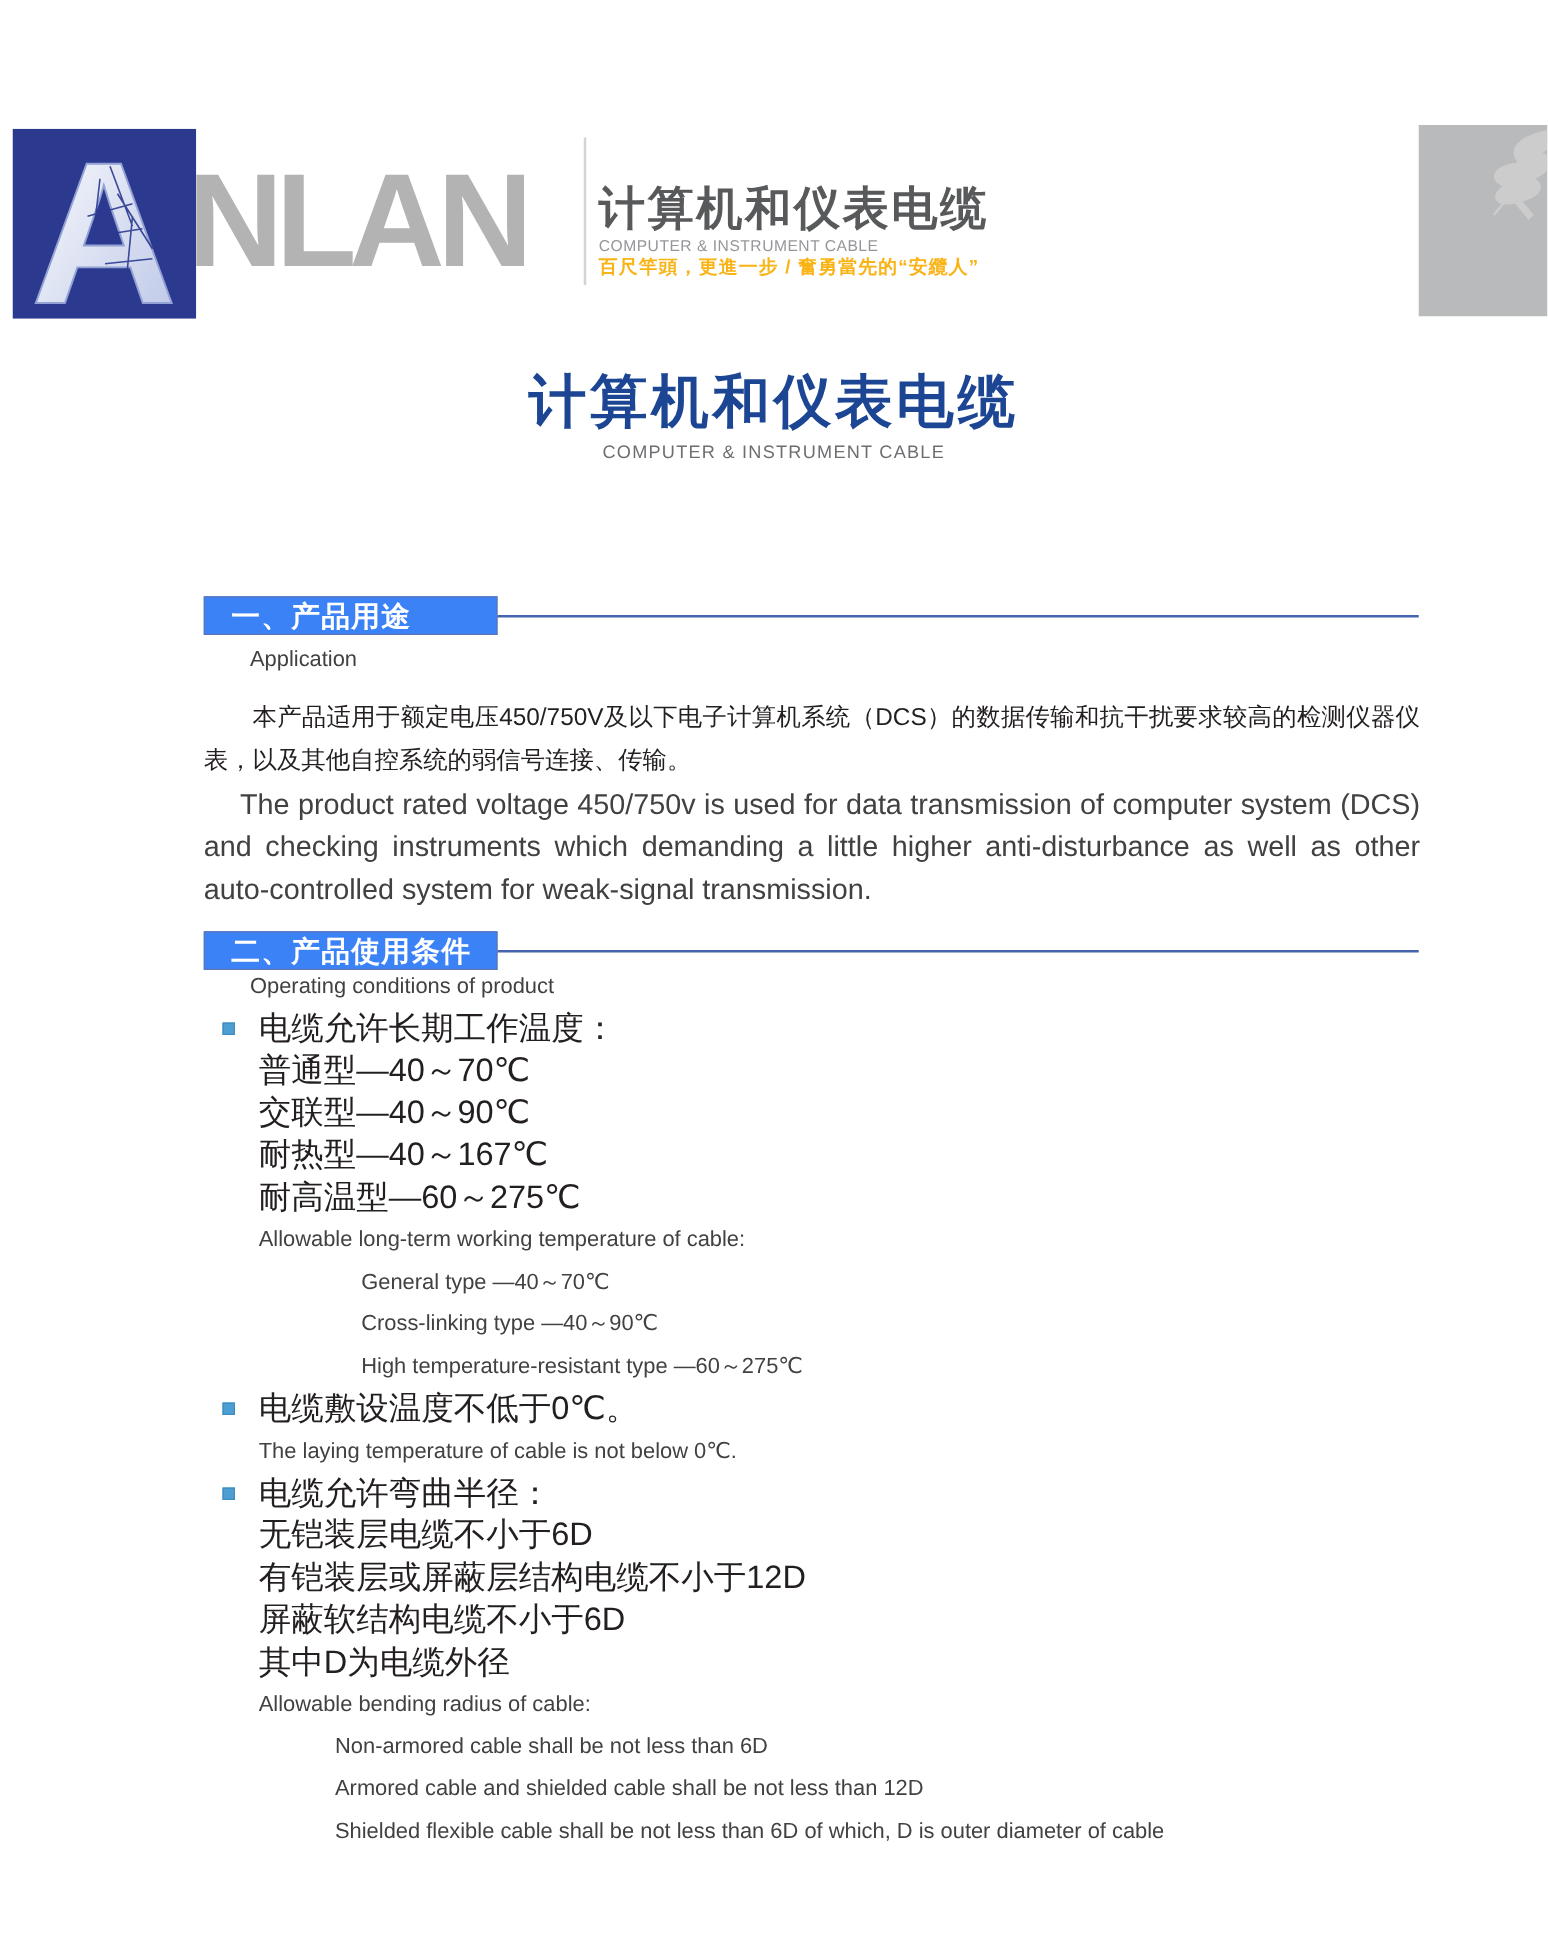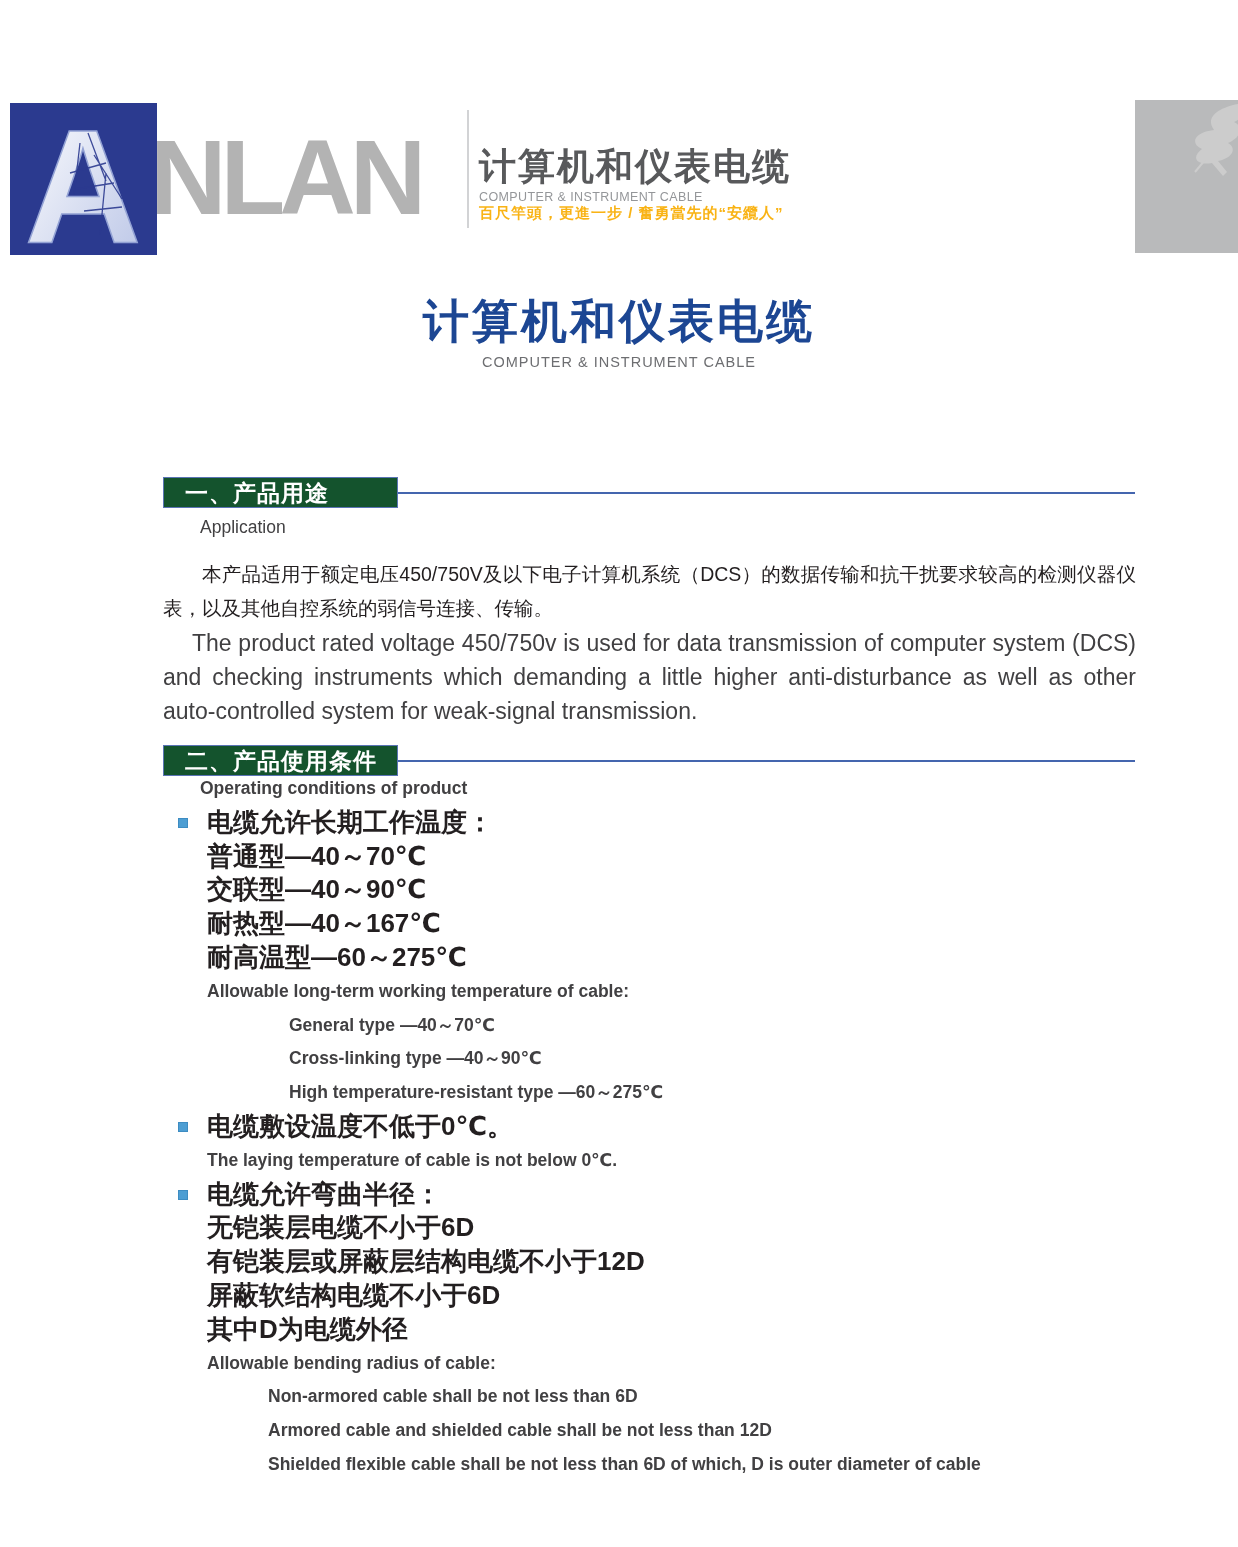--- a/index.html
+++ b/index.html
@@ -24,38 +24,38 @@
   .corner-box{left:1135px;top:100px;width:103px;height:153px;background:#b9babb;overflow:hidden;}
 
   
   .page-title{left:0;top:296px;width:1238px;text-align:center;}
   .page-title-cn{font-size:46px;font-weight:bold;color:#1c4693;letter-spacing:3px;line-height:1.1;}
   .page-title-en{font-size:14.5px;color:#6d6e71;letter-spacing:1px;margin-top:7px;}
 
   
   .sec-head{left:163px;width:972px;height:31px;display:flex;align-items:center;}
   .sec-bar{
-    width:235px;height:31px;flex:0 0 235px;background:#14532d;
+    width:235px;height:31px;flex:0 0 235px;background:#3b82f6;
     color:#ffffff;font-size:23px;font-weight:bold;letter-spacing:1px;
     line-height:31px;padding-left:21px;box-sizing:border-box;
     border:1px solid #5a74b5;
   }
   .sec-rule{flex:1;height:2px;background:#4465ae;}
   .sec1{top:477px;} .sec2{top:745px;}
 
   .sub-label{left:200px;font-size:17.5px;color:#414042;}
   .sub1{top:517px;}
 
   
   .para{left:163px;width:973px;text-align:justify;}
   .para-cn{top:557px;font-size:19.5px;color:#231f20;line-height:34px;text-indent:39px;}
   .para-en{top:626px;font-size:23px;color:#414042;line-height:34px;text-indent:29px;}
 
   
-  .cond-list{left:163px;top:772px;width:973px;font-weight:bold;}
+  .cond-list{left:163px;top:772px;width:973px;}
   .row{position:relative;line-height:33.8px;min-height:33.8px;}
   .r-sub{padding-left:37px;}
   .r-main{padding-left:44px;}
   .r-ind1{padding-left:126px;}
   .r-ind2{padding-left:105px;}
   .cn{font-size:26px;color:#231f20;}
   .en{font-size:17.5px;color:#414042;}
   .sq{
     position:absolute;left:15px;top:12px;width:10px;height:10px;
     background:#4d9ed3;border:1px solid #3d8cc2;box-sizing:border-box;

